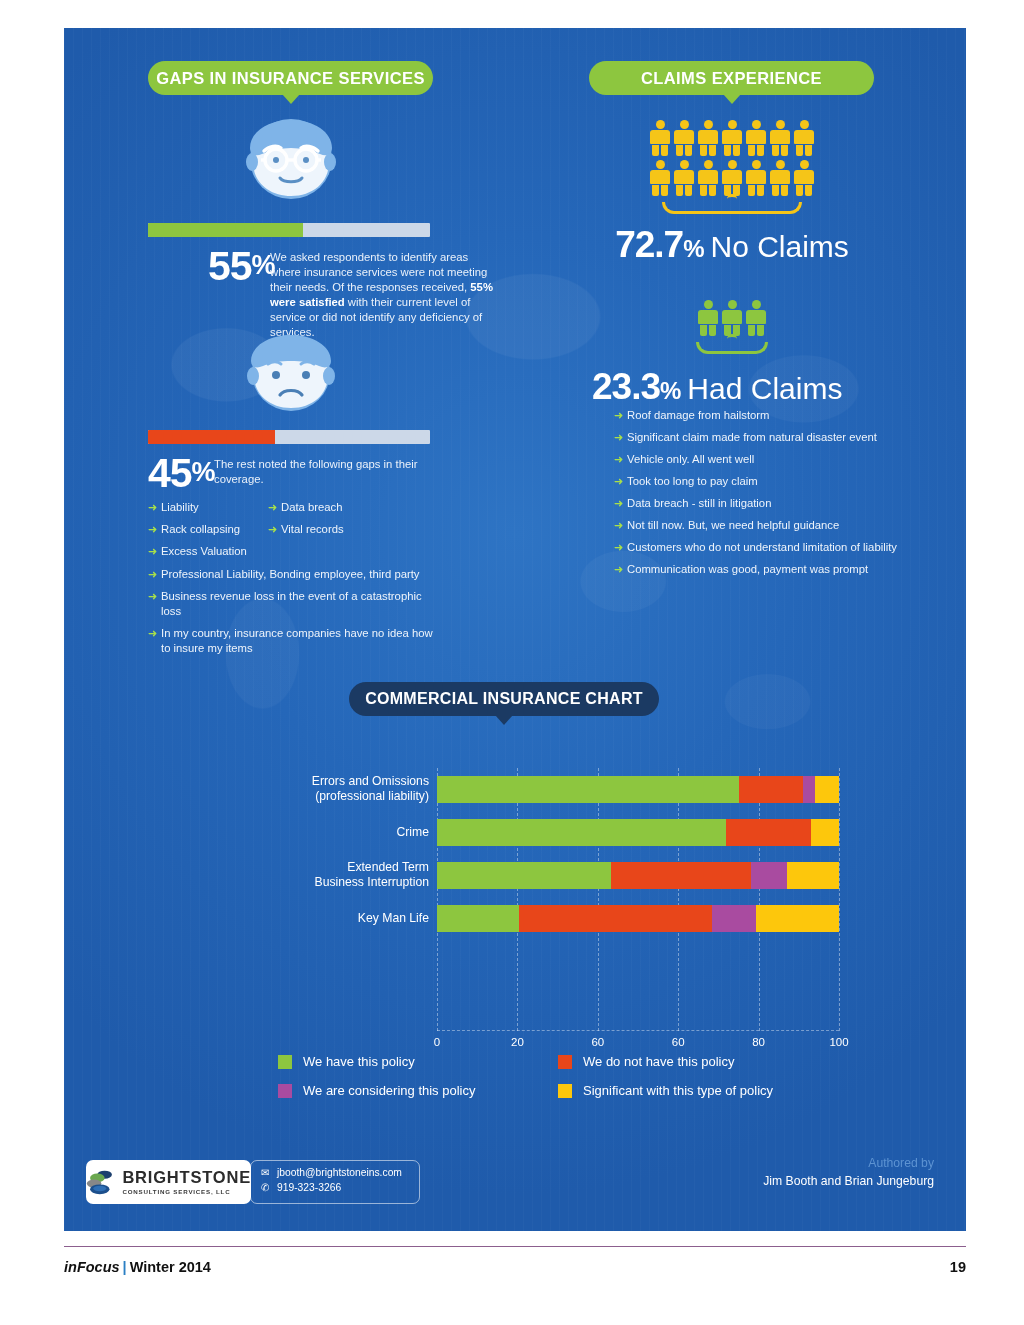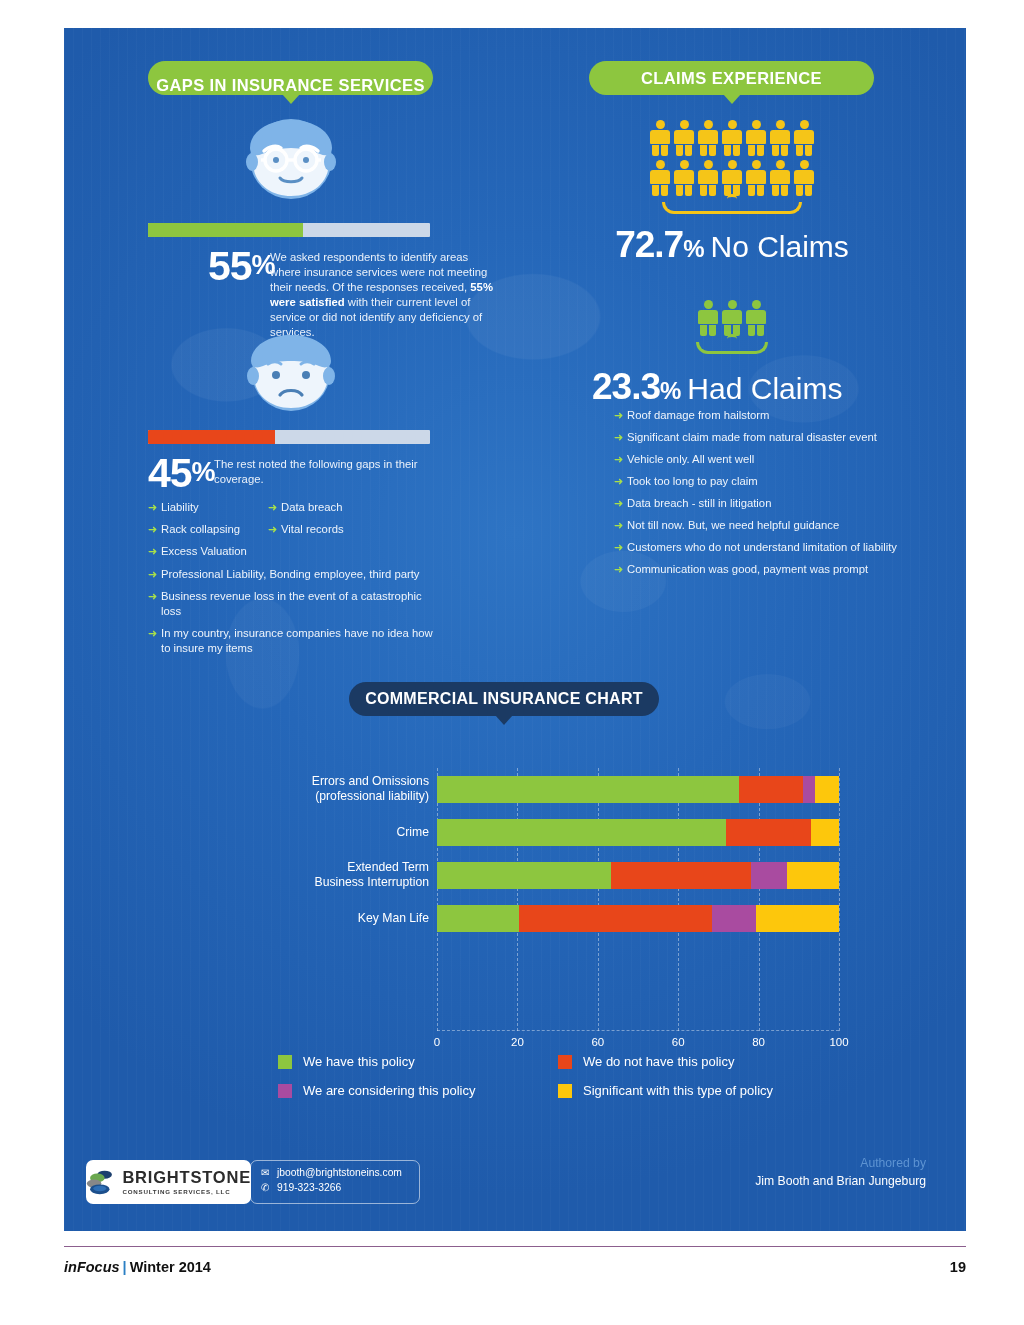--- a/index.html
+++ b/index.html
@@ -55,21 +55,21 @@
   }
   .banner .tip {
     position: absolute;
     bottom: -9px; left: 50%;
     margin-left: -9px;
     width: 0; height: 0;
     border-left: 9px solid transparent;
     border-right: 9px solid transparent;
     border-top: 10px solid #8dc63f;
   }
-  #banner-gaps   { left: 84px;  top: 33px; width: 285px; align-items: flex-end; }
+  #banner-gaps   { left: 84px;  top: 33px; width: 285px; }
   #banner-claims { left: 525px; top: 33px; width: 285px; }
 
   
   .face-wrap { position: absolute; }
   
   .pbar {
     position: absolute;
     height: 14px;
     background: #ccd8e8;
     border-radius: 1px;
@@ -254,21 +254,21 @@
     border: 1px solid rgba(255,255,255,.55);
     border-radius: 7px;
     padding: 6px 0 0 10px;
   }
   .contact-line { display: flex; align-items: center; margin-bottom: 4px; }
   .contact-line .ico { width: 16px; color: #ffffff; font-size: 10px; }
   .contact-line .val { color: #ffffff; font-size: 10.3px; }
 
   #authored {
     position: absolute;
-    right: 40px; top: 1128px;
+    right: 32px; top: 1128px;
     text-align: right;
   }
   .auth-label { color: #5d93d2; font-size: 12.2px; margin-bottom: 4px; }
   .auth-names { color: #ffffff; font-size: 12.2px; }
 
   
   #pagefoot {
     position: absolute;
     left: 64px; top: 1246px;
     width: 902px;

